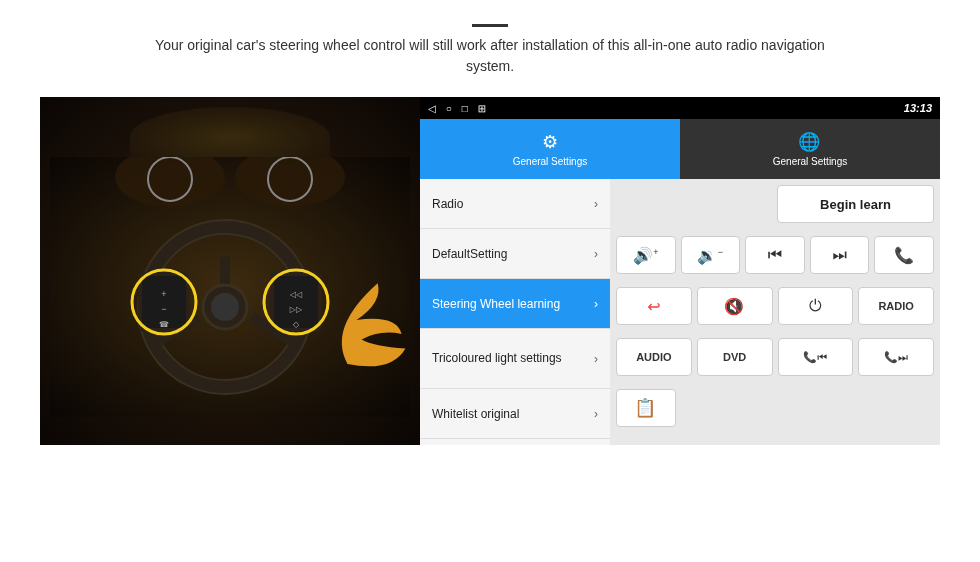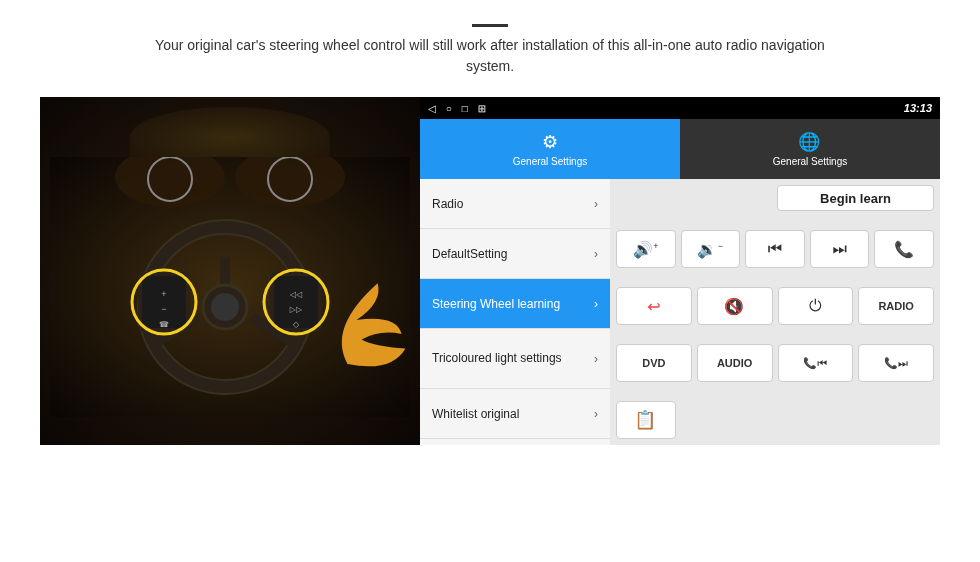--- a/index.html
+++ b/index.html
@@ -202,21 +202,21 @@
       color: #fff;
     }
 
     
     .controls-panel {
       flex: 1;
       background: #e8e8e8;
       display: flex;
       flex-direction: column;
       padding: 6px;
-      gap: 19px;
+      gap: 13px;
     }
 
     
     .begin-learn-row {
       display: flex;
       gap: 6px;
       height: 38px;
     }
 
     .begin-learn-space {
@@ -418,24 +418,24 @@
             <div class="ctrl-btn">
               <span>⏻</span>
             </div>
             <div class="ctrl-btn text-btn">
               <span>RADIO</span>
             </div>
           </div>
 
           <div class="controls-row">
             <div class="ctrl-btn text-btn">
+              <span>AUDIO</span>
+            </div>
+            <div class="ctrl-btn text-btn">
               <span>DVD</span>
-            </div>
-            <div class="ctrl-btn text-btn">
-              <span>AUDIO</span>
             </div>
             <div class="ctrl-btn">
               <span style="font-size:11px;">📞⏮</span>
             </div>
             <div class="ctrl-btn">
               <span style="font-size:11px;">📞⏭</span>
             </div>
           </div>
 
           <div class="controls-row">

